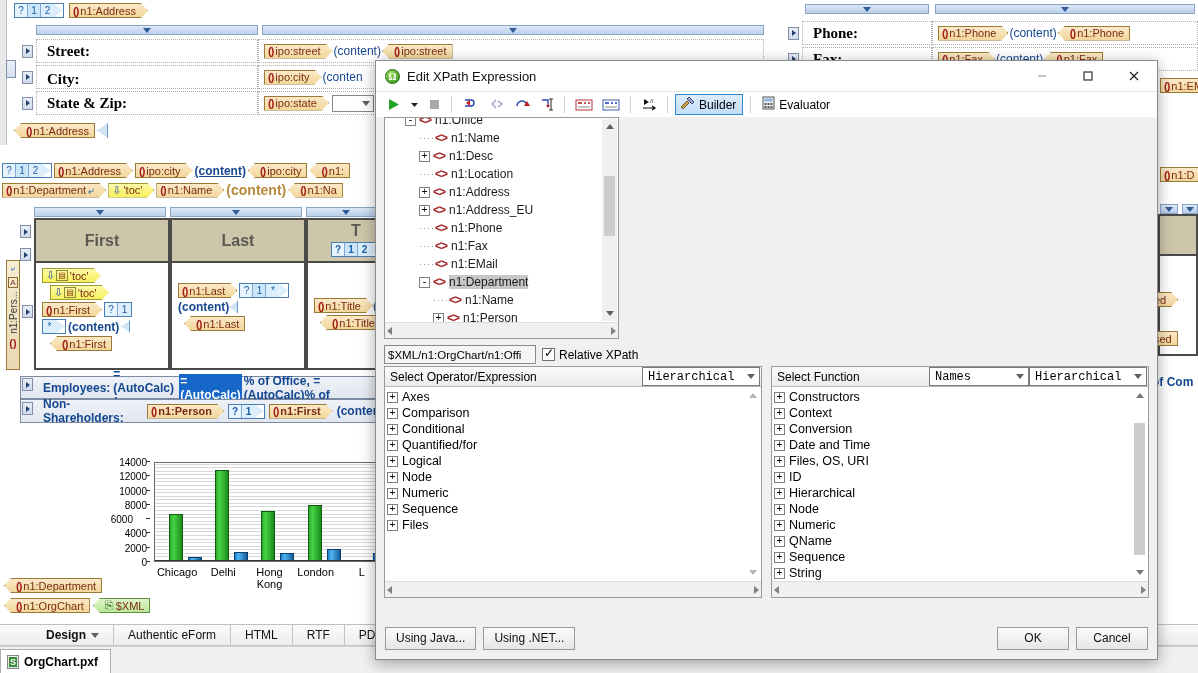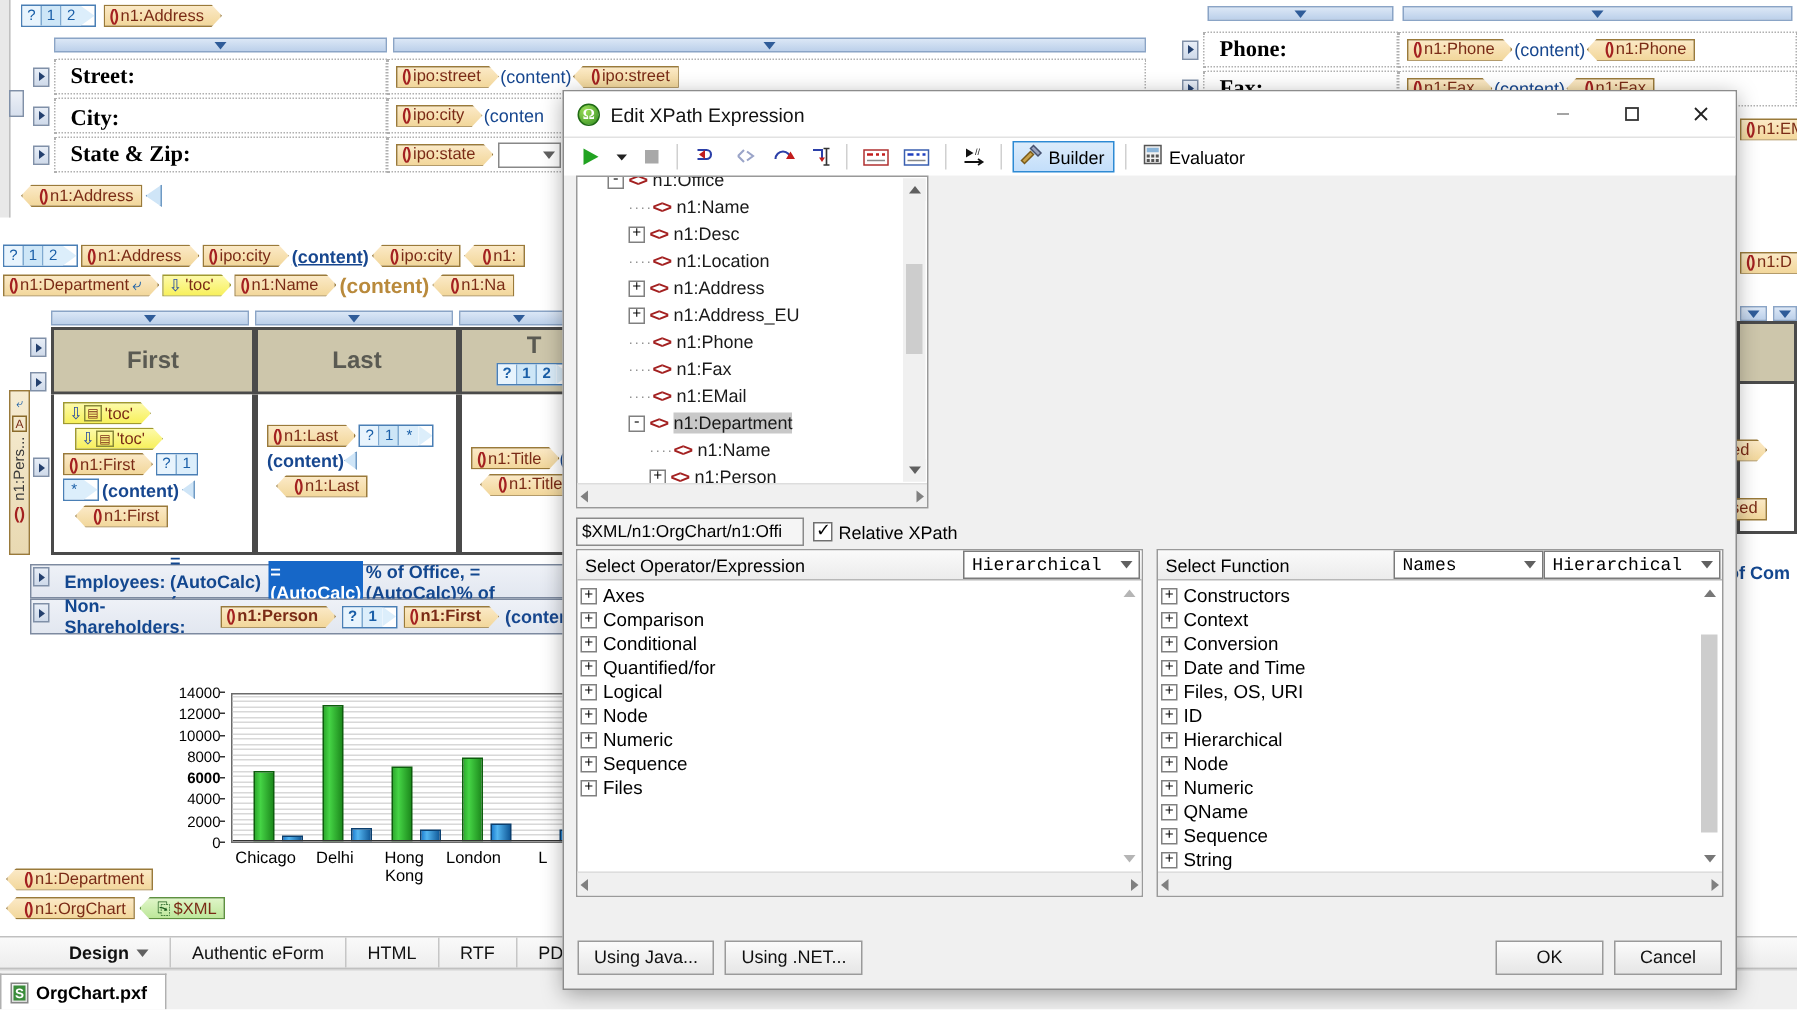--- a/index.html
+++ b/index.html
@@ -554,21 +554,21 @@
 
     <div id="ytick-holder" style="position:absolute;left:0;top:0;width:40px;height:100px;">
           <div class="chart-ylabel" style="position: absolute; right: 3px; width: 40px; bottom: 94px;">14000</div>
           <div style="position: absolute; right: 0px; width: 4px; height: 1px; background: rgb(51, 51, 51); bottom: 100px;"></div>
           <div class="chart-ylabel" style="position: absolute; right: 3px; width: 40px; bottom: 79.7143px;">12000</div>
           <div style="position: absolute; right: 0px; width: 4px; height: 1px; background: rgb(51, 51, 51); bottom: 85.7143px;"></div>
           <div class="chart-ylabel" style="position: absolute; right: 3px; width: 40px; bottom: 65.4286px;">10000</div>
           <div style="position: absolute; right: 0px; width: 4px; height: 1px; background: rgb(51, 51, 51); bottom: 71.4286px;"></div>
           <div class="chart-ylabel" style="position: absolute; right: 3px; width: 40px; bottom: 51.1429px;">8000</div>
           <div style="position: absolute; right: 0px; width: 4px; height: 1px; background: rgb(51, 51, 51); bottom: 57.1429px;"></div>
-          <div class="chart-ylabel" style="position: absolute; right: 3px; width: 40px; bottom: 36.8571px; font-weight: bold;">6000</div>
+          <div class="chart-ylabel" style="position: absolute; right: 17px; width: 40px; bottom: 36.8571px;">6000</div>
           <div style="position: absolute; right: 0px; width: 4px; height: 1px; background: rgb(51, 51, 51); bottom: 42.8571px;"></div>
           <div class="chart-ylabel" style="position: absolute; right: 3px; width: 40px; bottom: 22.5714px;">4000</div>
           <div style="position: absolute; right: 0px; width: 4px; height: 1px; background: rgb(51, 51, 51); bottom: 28.5714px;"></div>
           <div class="chart-ylabel" style="position: absolute; right: 3px; width: 40px; bottom: 8.28571px;">2000</div>
           <div style="position: absolute; right: 0px; width: 4px; height: 1px; background: rgb(51, 51, 51); bottom: 14.2857px;"></div>
           <div class="chart-ylabel" style="position: absolute; right: 3px; width: 40px; bottom: -6px;">0</div>
           <div style="position: absolute; right: 0px; width: 4px; height: 1px; background: rgb(51, 51, 51); bottom: 0px;"></div>
         </div>
 
     <div id="plot-area" style="position:absolute;left:44px;top:0px;width:231px;height:100px;background:#fff;border:1px solid #6b6b6b;border-right:none;overflow:hidden;">

